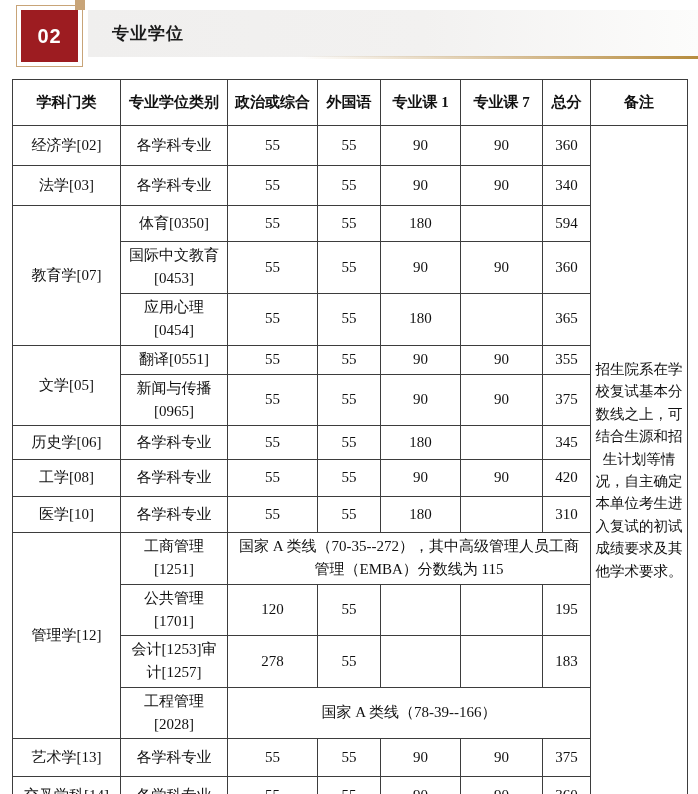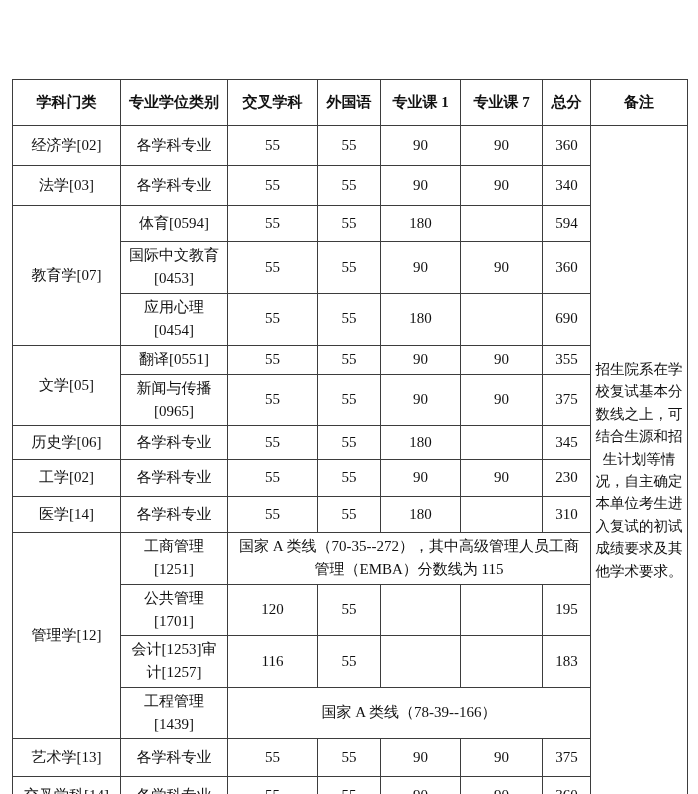--- a/index.html
+++ b/index.html
@@ -65,38 +65,45 @@
   td.merged-note{padding:2px 8px;line-height:1.85;}
   td.remarks{
     vertical-align:top;text-align:justify;
     padding:14px 12px 0 13px;line-height:2.5;font-size:14.5px;
   }
 </style>
 </head>
 <body>
 
 <div class="sec-header">
+  <div class="title-strip">
+    <span class="sec-title">专业学位</span>
+  </div>
+  <div class="badge-wrap">
+    <div class="badge-corner"></div>
+    <div class="badge">02</div>
+  </div>
 </div>
 
 <table class="score">
   <colgroup>
     <col style="width:108px">
       <col style="width:107px">
       <col style="width:90px">
       <col style="width:63px">
     <col style="width:80px">
       <col style="width:82px">
       <col style="width:48px">
       <col style="width:97px">
   </colgroup>
   <tbody>
       <tr class="rh46">
     <th>学科门类</th>
     <th>专业学位类别</th>
-    <th>交叉学科</th>
+    <th>政治或综合</th>
     <th>外国语</th>
     <th>专业课 1</th>
     <th>专业课 7</th>
     <th>总分</th>
     <th>备注</th>
   </tr>
   <tr class="rh40">
     <td>经济学[02]</td>
     <td>各学科专业</td>
     <td>55</td>
@@ -110,42 +117,42 @@
     <td>法学[03]</td>
     <td>各学科专业</td>
     <td>55</td>
     <td>55</td>
     <td>90</td>
     <td>90</td>
     <td>340</td>
   </tr>
   <tr class="rh36">
     <td rowspan="3">教育学[07]</td>
-    <td>体育[0594]</td>
+    <td>体育[0350]</td>
     <td>55</td>
     <td>55</td>
     <td>180</td>
     <td></td>
     <td>594</td>
   </tr>
   <tr class="rh49">
     <td>国际中文教育[0453]</td>
     <td>55</td>
     <td>55</td>
     <td>90</td>
     <td>90</td>
     <td>360</td>
   </tr>
   <tr class="rh52">
     <td>应用心理[0454]</td>
     <td>55</td>
     <td>55</td>
     <td>180</td>
     <td></td>
-    <td>690</td>
+    <td>365</td>
   </tr>
   <tr class="rh29">
     <td rowspan="2">文学[05]</td>
     <td>翻译[0551]</td>
     <td>55</td>
     <td>55</td>
     <td>90</td>
     <td>90</td>
     <td>355</td>
   </tr>
@@ -160,30 +167,30 @@
   <tr class="rh34">
     <td>历史学[06]</td>
     <td>各学科专业</td>
     <td>55</td>
     <td>55</td>
     <td>180</td>
     <td></td>
     <td>345</td>
   </tr>
   <tr class="rh37">
-    <td>工学[02]</td>
-    <td>各学科专业</td>
-    <td>55</td>
-    <td>55</td>
-    <td>90</td>
-    <td>90</td>
-    <td>230</td>
+    <td>工学[08]</td>
+    <td>各学科专业</td>
+    <td>55</td>
+    <td>55</td>
+    <td>90</td>
+    <td>90</td>
+    <td>420</td>
   </tr>
   <tr class="rh36">
-    <td>医学[14]</td>
+    <td>医学[10]</td>
     <td>各学科专业</td>
     <td>55</td>
     <td>55</td>
     <td>180</td>
     <td></td>
     <td>310</td>
   </tr>
   <tr class="rh47">
     <td rowspan="4">管理学[12]</td>
     <td>工商管理[1251]</td>
@@ -192,28 +199,28 @@
   <tr class="rh48">
     <td>公共管理[1701]</td>
     <td>120</td>
     <td>55</td>
     <td></td>
     <td></td>
     <td>195</td>
   </tr>
   <tr class="rh40">
     <td>会计[1253]审计[1257]</td>
-    <td>116</td>
+    <td>278</td>
     <td>55</td>
     <td></td>
     <td></td>
     <td>183</td>
   </tr>
   <tr class="rh45">
-    <td>工程管理[1439]</td>
+    <td>工程管理[2028]</td>
     <td class="merged-note" colspan="5">国家 A 类线（78-39--166）</td>
   </tr>
   <tr class="rh38">
     <td>艺术学[13]</td>
     <td>各学科专业</td>
     <td>55</td>
     <td>55</td>
     <td>90</td>
     <td>90</td>
     <td>375</td>

